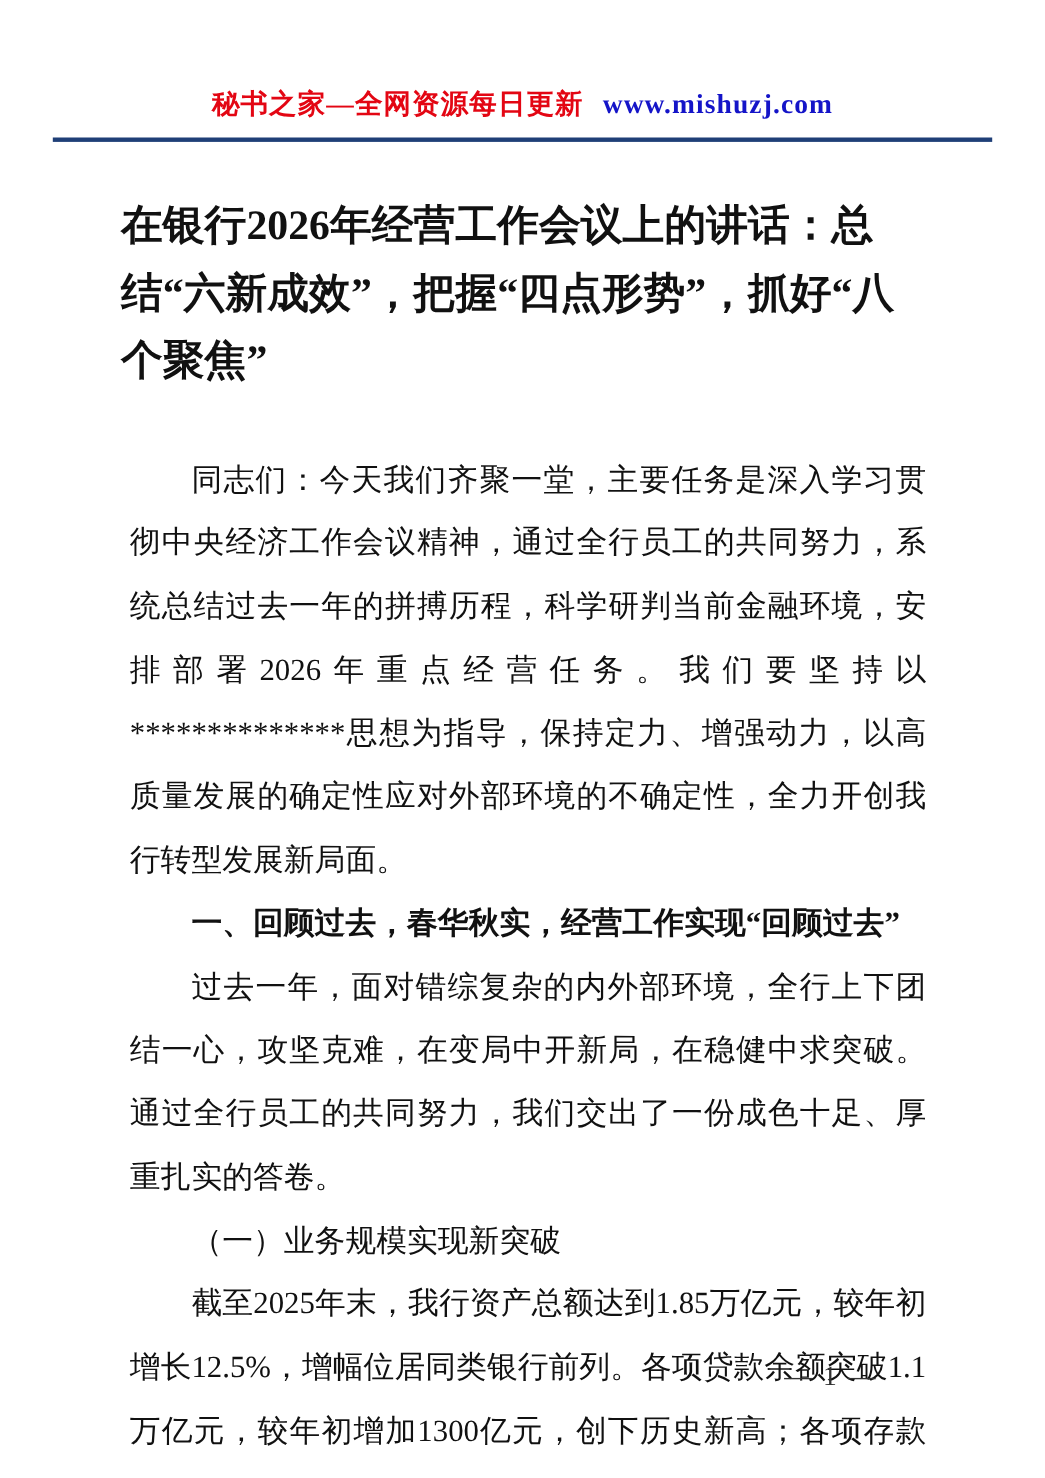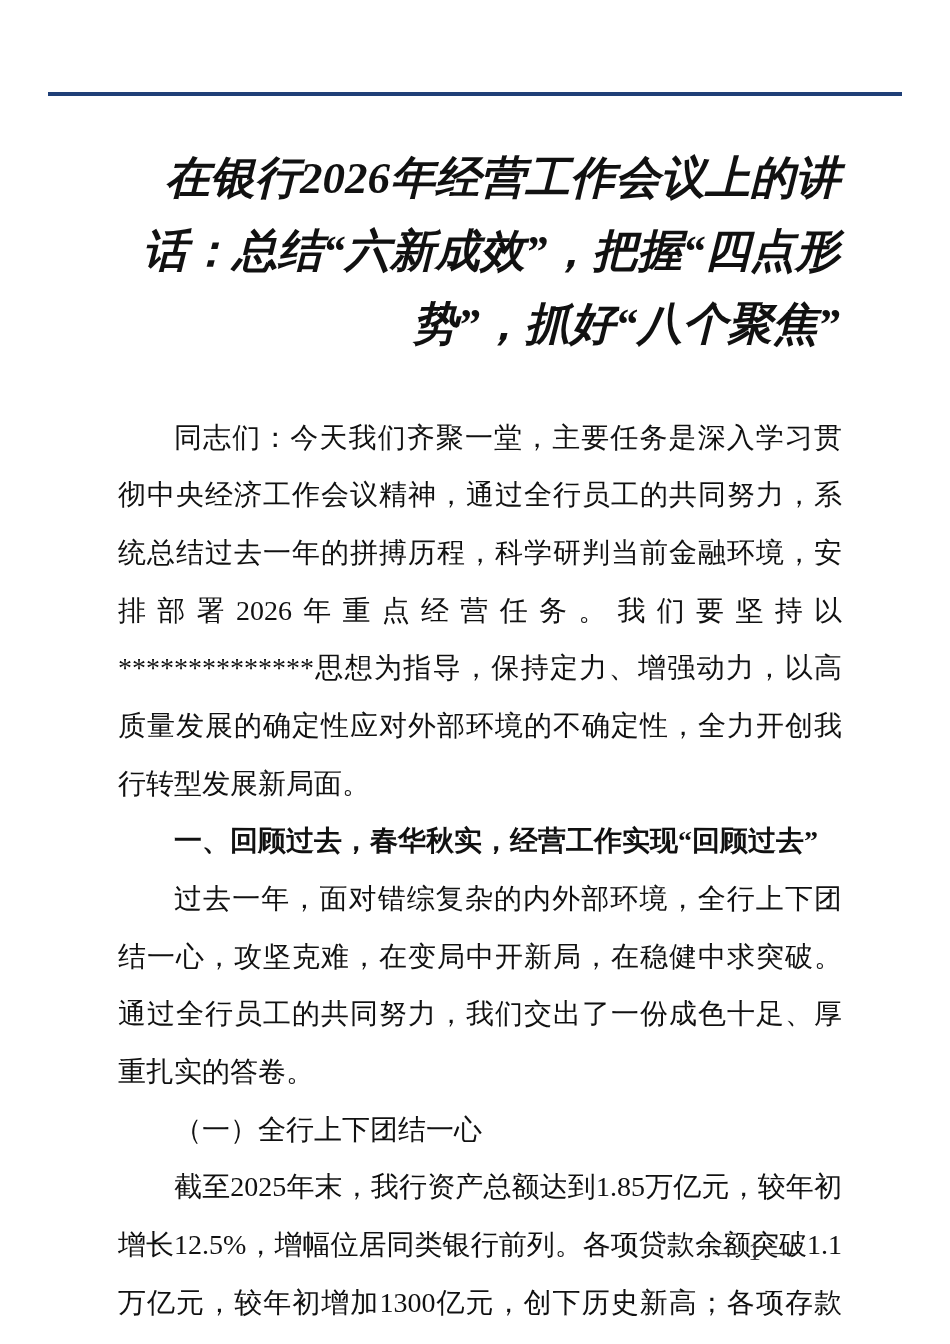--- a/index.html
+++ b/index.html
@@ -28,26 +28,25 @@
   }
   .site-name, .site-tagline { color: #e30613; }
   .site-url { color: #1414c8; margin-left: 10px; cursor: pointer; }
   .header-rule {
     margin: 14px 48px 0 48px;
     height: 4px;
     background: #1f3f77;
   }
   .doc-title {
     margin: 46px 110px 0 110px;
-    font-size: 45px;
+    font-size: 38px;
     font-weight: bold;
     line-height: 1.62;
-    text-align: right;
+    text-align: left;
     color: #111111;
-    font-style: italic;
   }
   .doc-body {
     margin: 48px 108px 0 118px;
     font-size: 28px;
     line-height: 2.06;
     text-align: justify;
     color: #111111;
   }
   .doc-body p {
     text-indent: 2em;
@@ -66,30 +65,34 @@
     color: #333333;
     letter-spacing: 2px;
   }
 </style>
 </head>
 <body>
 
 <div class="page">
 
   <header class="site-header">
+    <div class="header-line">
+      <span class="site-name">秘书之家</span><span class="site-tagline">—全网资源每日更新</span>
+      <span class="site-url">www.mishuzj.com</span>
+    </div>
     <div class="header-rule"></div>
   </header>
 
   <h1 class="doc-title">在银行2026年经营工作会议上的讲话：总结“六新成效”，把握“四点形势”，抓好“八个聚焦”</h1>
 
   <main class="doc-body" id="paragraphs">
       <p class="body">同志们：今天我们齐聚一堂，主要任务是深入学习贯彻中央经济工作会议精神，通过全行员工的共同努力，系统总结过去一年的拼搏历程，科学研判当前金融环境，安排部署2026年重点经营任务。我们要坚持以**************思想为指导，保持定力、增强动力，以高质量发展的确定性应对外部环境的不确定性，全力开创我行转型发展新局面。</p>
       <p class="heading1">一、回顾过去，春华秋实，经营工作实现“回顾过去”</p>
       <p class="body">过去一年，面对错综复杂的内外部环境，全行上下团结一心，攻坚克难，在变局中开新局，在稳健中求突破。通过全行员工的共同努力，我们交出了一份成色十足、厚重扎实的答卷。</p>
-      <p class="heading2">（一）全行上下团结一心</p>
+      <p class="heading2">（一）业务规模实现新突破</p>
       <p class="body">截至2025年末，我行资产总额达到1.85万亿元，较年初增长12.5%，增幅位居同类银行前列。各项贷款余额突破1.1万亿元，较年初增加1300亿元，创下历史新高；各项存款余额达1.45万亿元，日均存款保持稳健增长态势，市场占有率实现稳步提升。</p>
     </main>
 
   <footer class="page-footer">
     <span>— 1 —</span>
   </footer>
 
 </div>
 
 </body></html>

